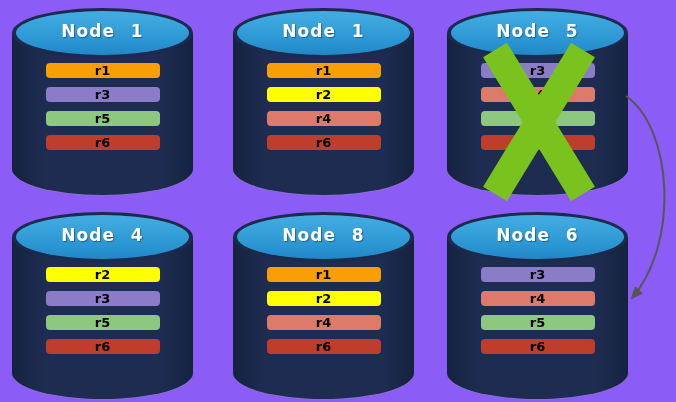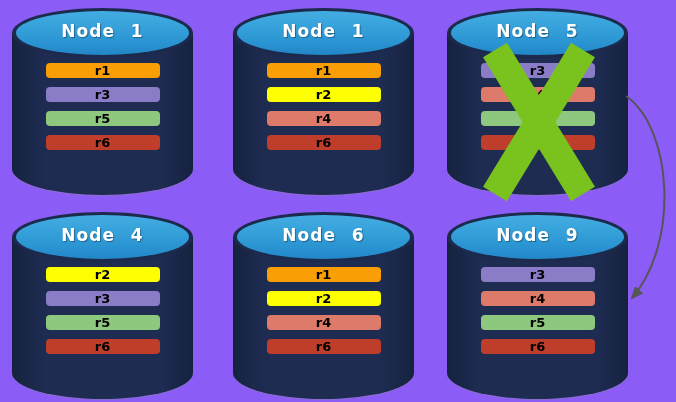--- a/index.html
+++ b/index.html
@@ -99,35 +99,35 @@
       <div class="bar" style="background: rgb(142, 200, 126);">r5</div>
       <div class="bar" style="background: rgb(191, 62, 43);">r6</div>
     </div>
   </div>
 
   <div class="node n4">
     <div class="cyl-body"></div>
     <div class="cyl-top">
       <div class="cyl-top-inner"></div>
     </div>
-    <div class="node-title">Node 6</div>
+    <div class="node-title">Node 8</div>
     <div class="bars">
       <div class="bar" style="background: rgb(250, 158, 6);">r1</div>
       <div class="bar" style="background: rgb(254, 255, 0);">r2</div>
       <div class="bar" style="background: rgb(221, 122, 106);">r4</div>
       <div class="bar" style="background: rgb(191, 62, 43);">r6</div>
     </div>
   </div>
 
   <div class="node n5">
     <div class="cyl-body"></div>
     <div class="cyl-top">
       <div class="cyl-top-inner"></div>
     </div>
-    <div class="node-title">Node 9</div>
+    <div class="node-title">Node 6</div>
     <div class="bars">
       <div class="bar" style="background: rgb(139, 124, 199);">r3</div>
       <div class="bar" style="background: rgb(221, 122, 106);">r4</div>
       <div class="bar" style="background: rgb(142, 200, 126);">r5</div>
       <div class="bar" style="background: rgb(191, 62, 43);">r6</div>
     </div>
   </div>
 
   <svg class="arrow-overlay" viewBox="0 0 676 402" aria-hidden="true">
     <defs>

